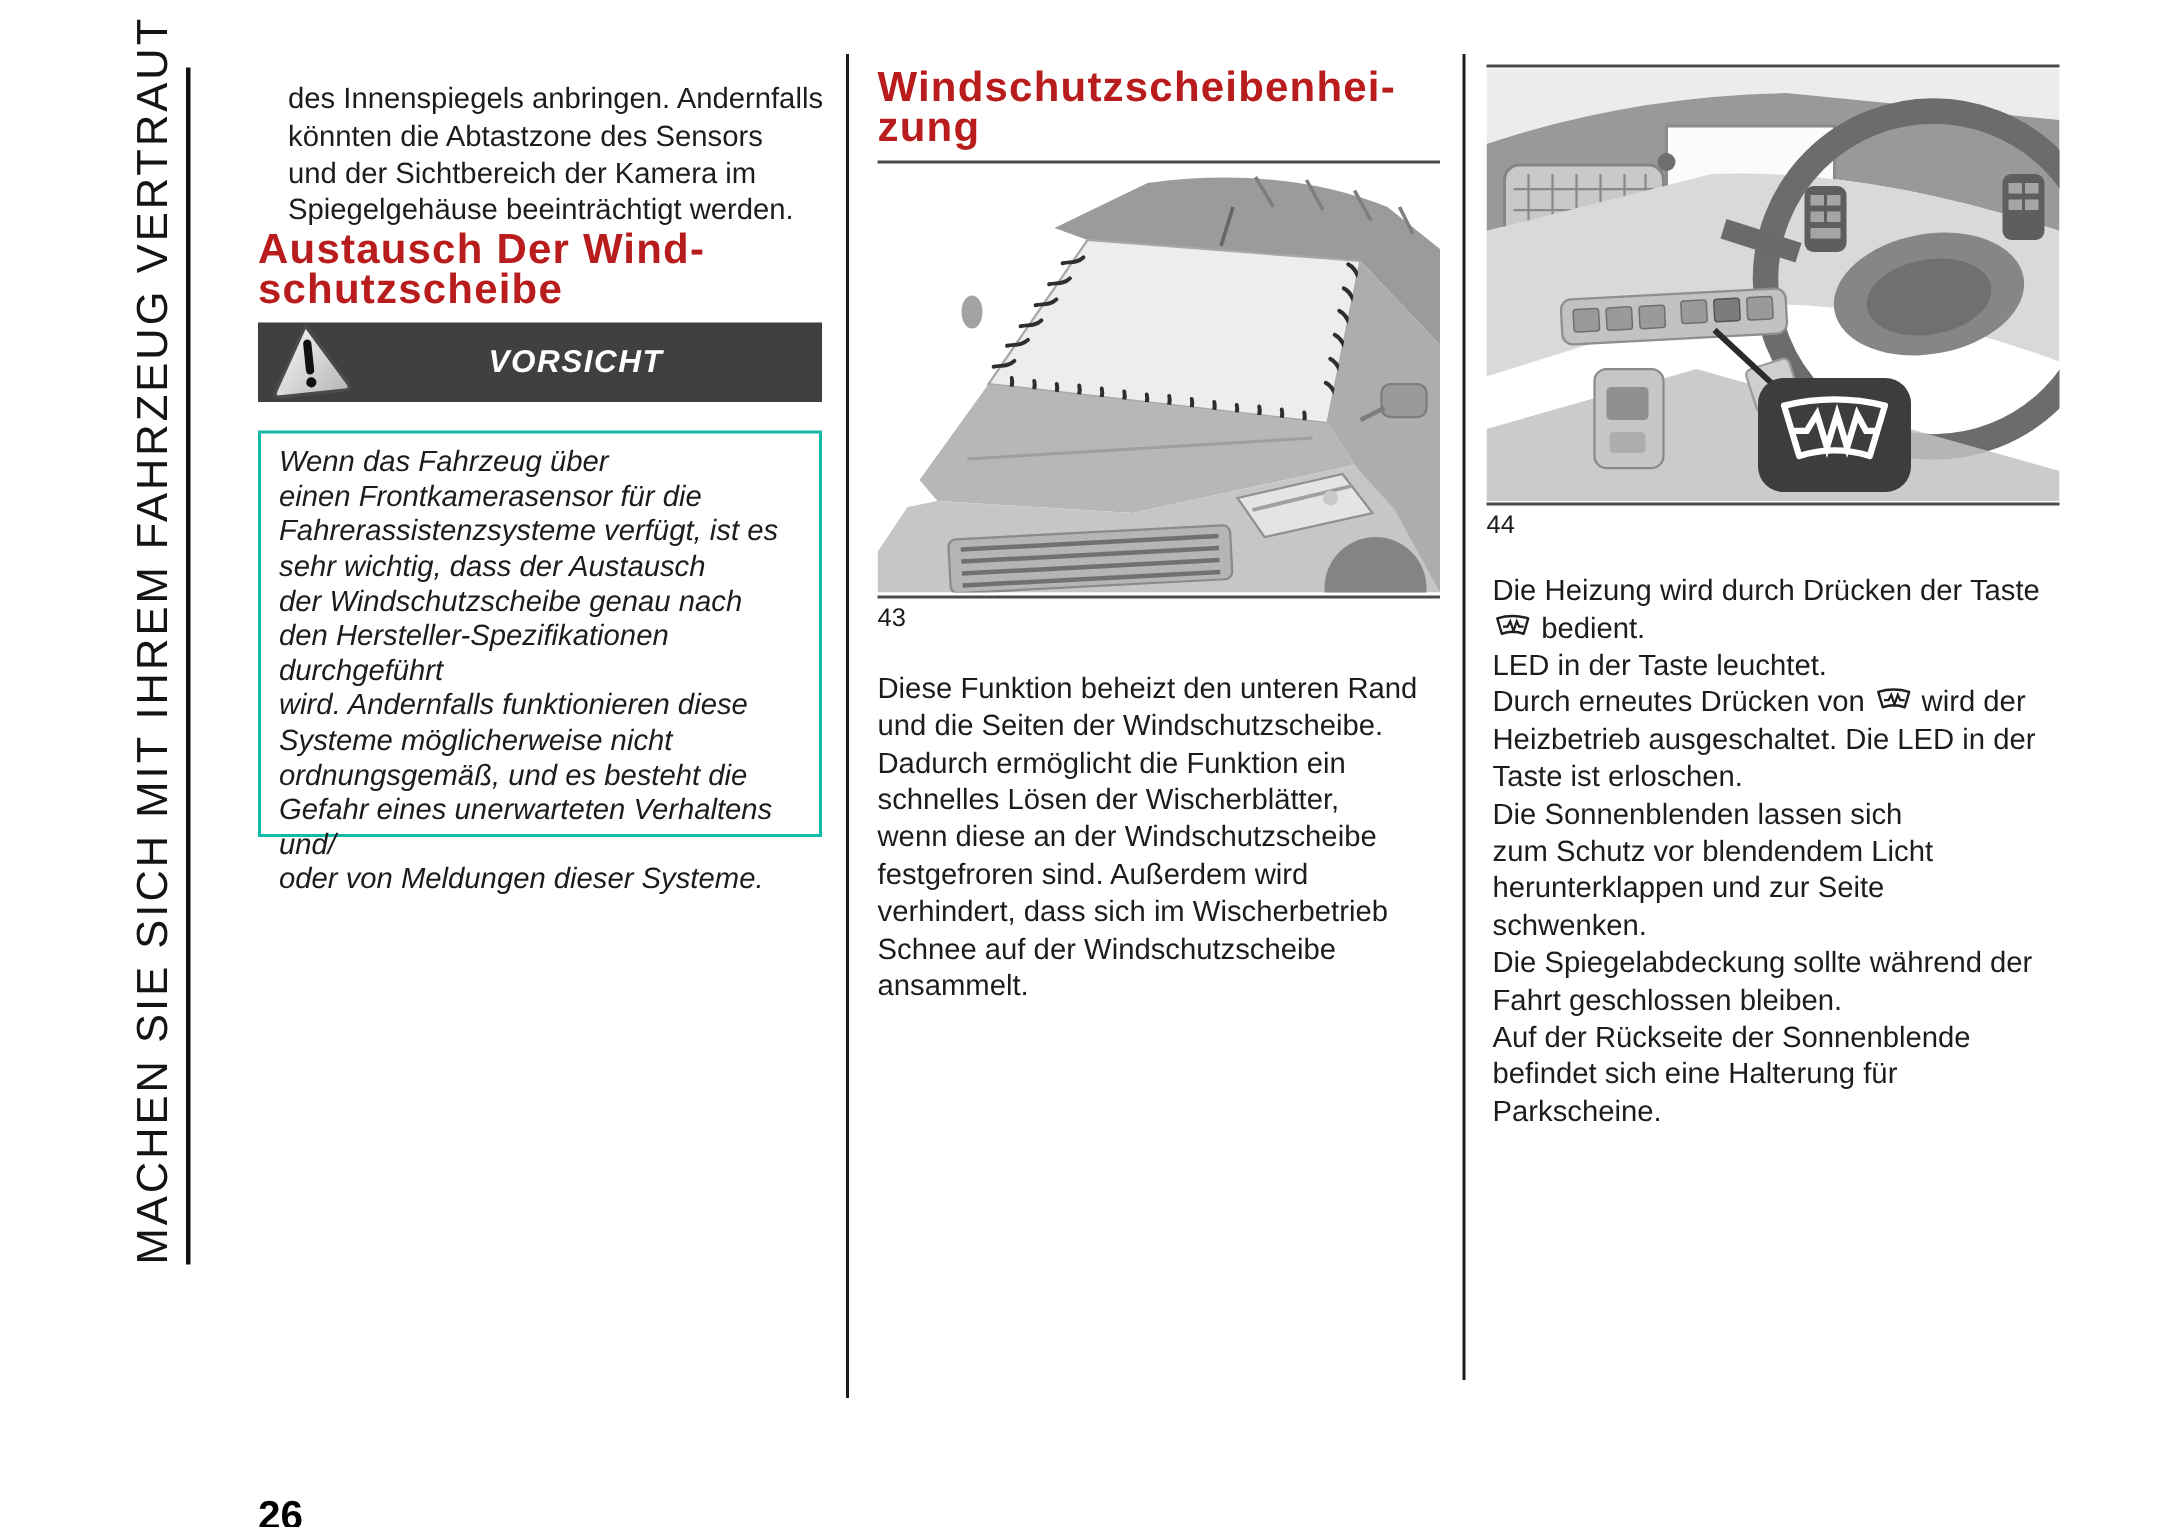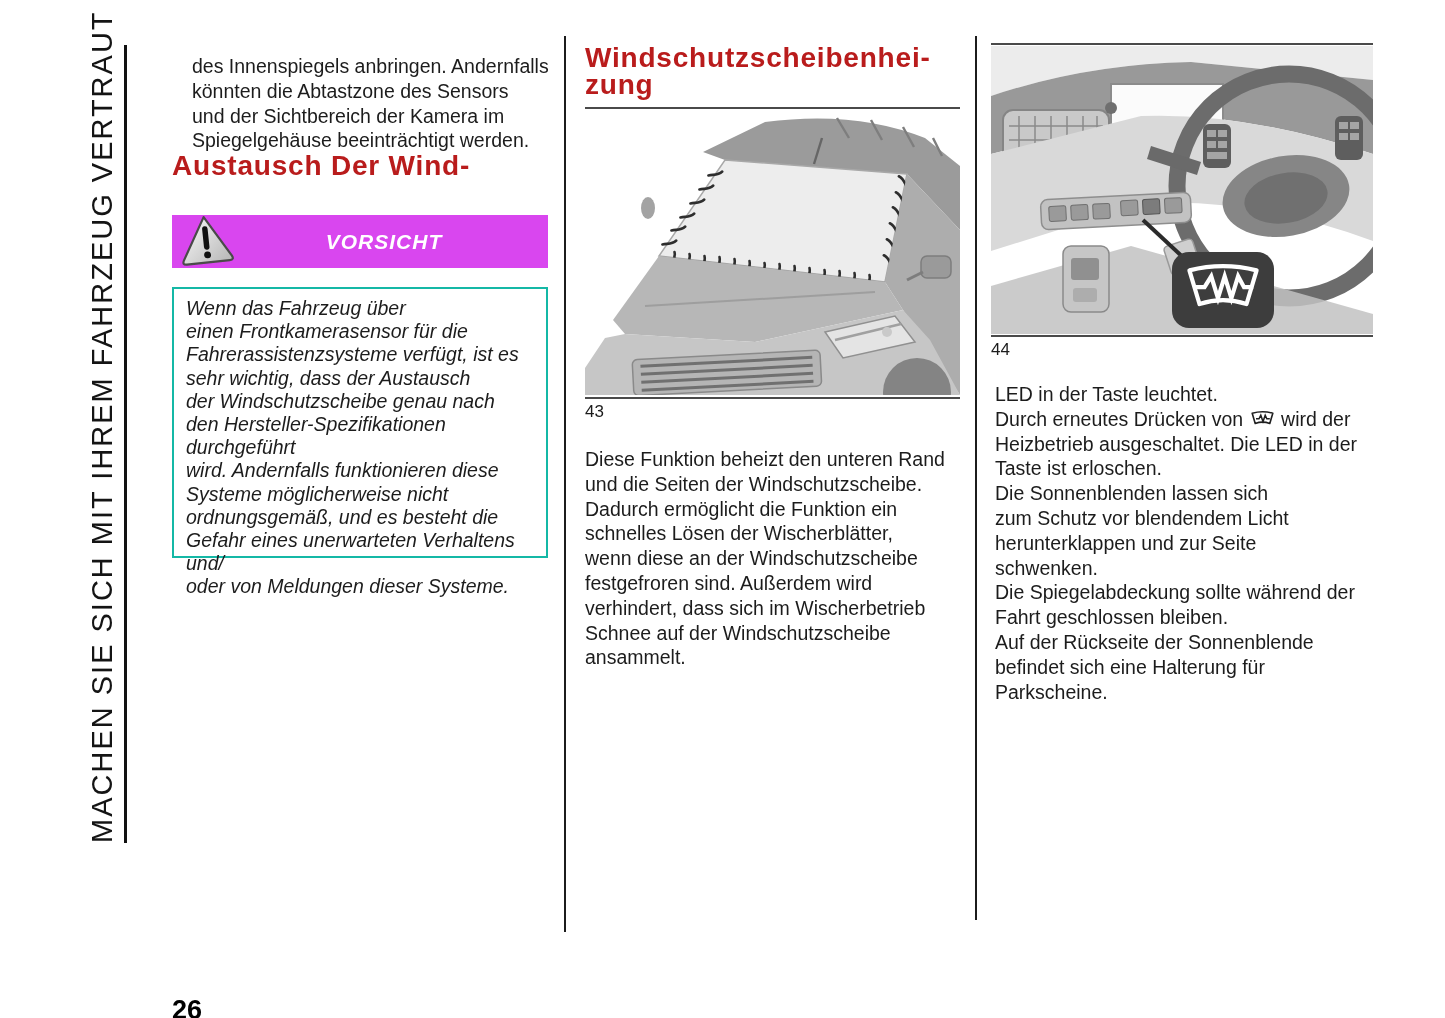--- a/index.html
+++ b/index.html
@@ -8,21 +8,21 @@
   .abs{position:absolute;}
   .body-text{font-size:19.5px;line-height:24.8px;color:#1c1c1c;}
   .lines{white-space:pre-line;}
   .h2{font-weight:bold;font-size:28px;line-height:27px;letter-spacing:0.8px;color:#b91c1c;}
   .h3caps{font-weight:bold;font-size:20px;letter-spacing:1.8px;color:#000;}
   .vrule{width:2px;background:#1c1c1c;}
   .hrule{height:2px;background:#4a4a4a;}
   .fig-label{font-size:17px;color:#1c1c1c;}
   .caution-box{border:2px solid #14b8a6;font-style:italic;font-size:19.5px;line-height:23.2px;
                padding:8px 12px;box-sizing:border-box;color:#1c1c1c;}
-  .banner{background:#d946ef;display:flex;align-items:center;}
+  .banner{background:#404040;display:flex;align-items:center;}
   .banner-label{color:#ffffff;font-weight:bold;font-style:italic;font-size:21px;
                 letter-spacing:1px;flex:1;text-align:center;padding-right:14px;}
   .warn-icon{flex:0 0 auto;margin-left:6px;margin-top:1px;}
   .sidebar-title{transform:rotate(-90deg);transform-origin:0 0;font-size:29px;letter-spacing:2px;
                  white-space:nowrap;width:798px;border-bottom:3px solid #111;padding-bottom:5px;color:#141414;}
   .page-num{font-weight:bold;font-size:27px;color:#000;margin-top:23px;}
   .p{margin:0;}
   .inline-icon{display:inline-block;vertical-align:-3px;}
   .h3-block{margin-top:16px;margin-bottom:7px;}
 </style>
@@ -35,20 +35,21 @@
 
   <div class="abs page-num" style="left:172px;top:972px;">26</div>
 
   <div class="abs body-text lines" style="left:172px;top:54px;width:385px;margin-left:20px;">des Innenspiegels anbringen. Andernfalls
 könnten die Abtastzone des Sensors
 und der Sichtbereich der Kamera im
 Spiegelgehäuse beeinträchtigt werden.</div>
 
   <div class="abs" style="left:172px;top:152px;width:385px;">
     <div class="h2">Austausch Der Wind-</div>
+    <div class="h2">schutzscheibe</div>
   </div>
 
   <div class="abs banner" style="left:172px;top:215px;width:376px;height:53px;">
     <span class="warn-icon">
       <svg width="56" height="52" viewBox="0 0 56 52">
         <defs>
           <linearGradient id="wg" x1="0" y1="0" x2="1" y2="1">
             <stop offset="0" stop-color="#fdfdfd"></stop>
               <stop offset="1" stop-color="#b6b6b6"></stop>
           </linearGradient>
@@ -224,20 +225,28 @@
         <path d="M10,10 Q50,0 90,10 L78,50 Q50,41 22,50 Z" stroke="#ffffff" stroke-width="5" fill="none" stroke-linejoin="round"></path>
         <path d="M16,30 L28,30 L36,17 L44,43 L52,17 L60,43 L68,17 L75,30 L86,30" stroke="#ffffff" stroke-width="5" fill="none"></path>
       </g>
     </g>
   </svg>
 
   <div class="abs hrule" style="left:991px;top:335px;width:382px;"></div>
   <div class="abs fig-label" style="left:991px;top:340px;">44</div>
 
   <div class="abs body-text" style="left:995px;top:382px;width:382px;">
+    <p class="p">
+      <span>Die Heizung wird durch Drücken der Taste</span>
+      <svg class="inline-icon" width="27" height="20" viewBox="0 0 27 20">
+        <path d="M3.2,4.2 Q13.5,1.2 23.8,4.2 L20.8,14.5 Q13.5,11.8 6.2,14.5 Z" stroke="#1f1f1f" stroke-width="1.6" fill="none" stroke-linejoin="round"></path>
+        <path d="M7,9.8 L10,9.8 L11.8,6.2 L14,12.6 L16.2,6.2 L17.8,9.8 L20.8,9.8" stroke="#1f1f1f" stroke-width="1.5" fill="none"></path>
+      </svg>
+      <span>bedient.</span>
+    </p>
     <p class="p">LED in der Taste leuchtet.</p>
     <p class="p">
       <span>Durch erneutes Drücken von</span>
       <svg class="inline-icon" width="27" height="20" viewBox="0 0 27 20">
         <path d="M3.2,4.2 Q13.5,1.2 23.8,4.2 L20.8,14.5 Q13.5,11.8 6.2,14.5 Z" stroke="#1f1f1f" stroke-width="1.6" fill="none" stroke-linejoin="round"></path>
         <path d="M7,9.8 L10,9.8 L11.8,6.2 L14,12.6 L16.2,6.2 L17.8,9.8 L20.8,9.8" stroke="#1f1f1f" stroke-width="1.5" fill="none"></path>
       </svg>
       <span>wird der Heizbetrieb ausgeschaltet. Die LED in der Taste ist erloschen.</span>
     </p>
     <p class="p lines">Die Sonnenblenden lassen sich

